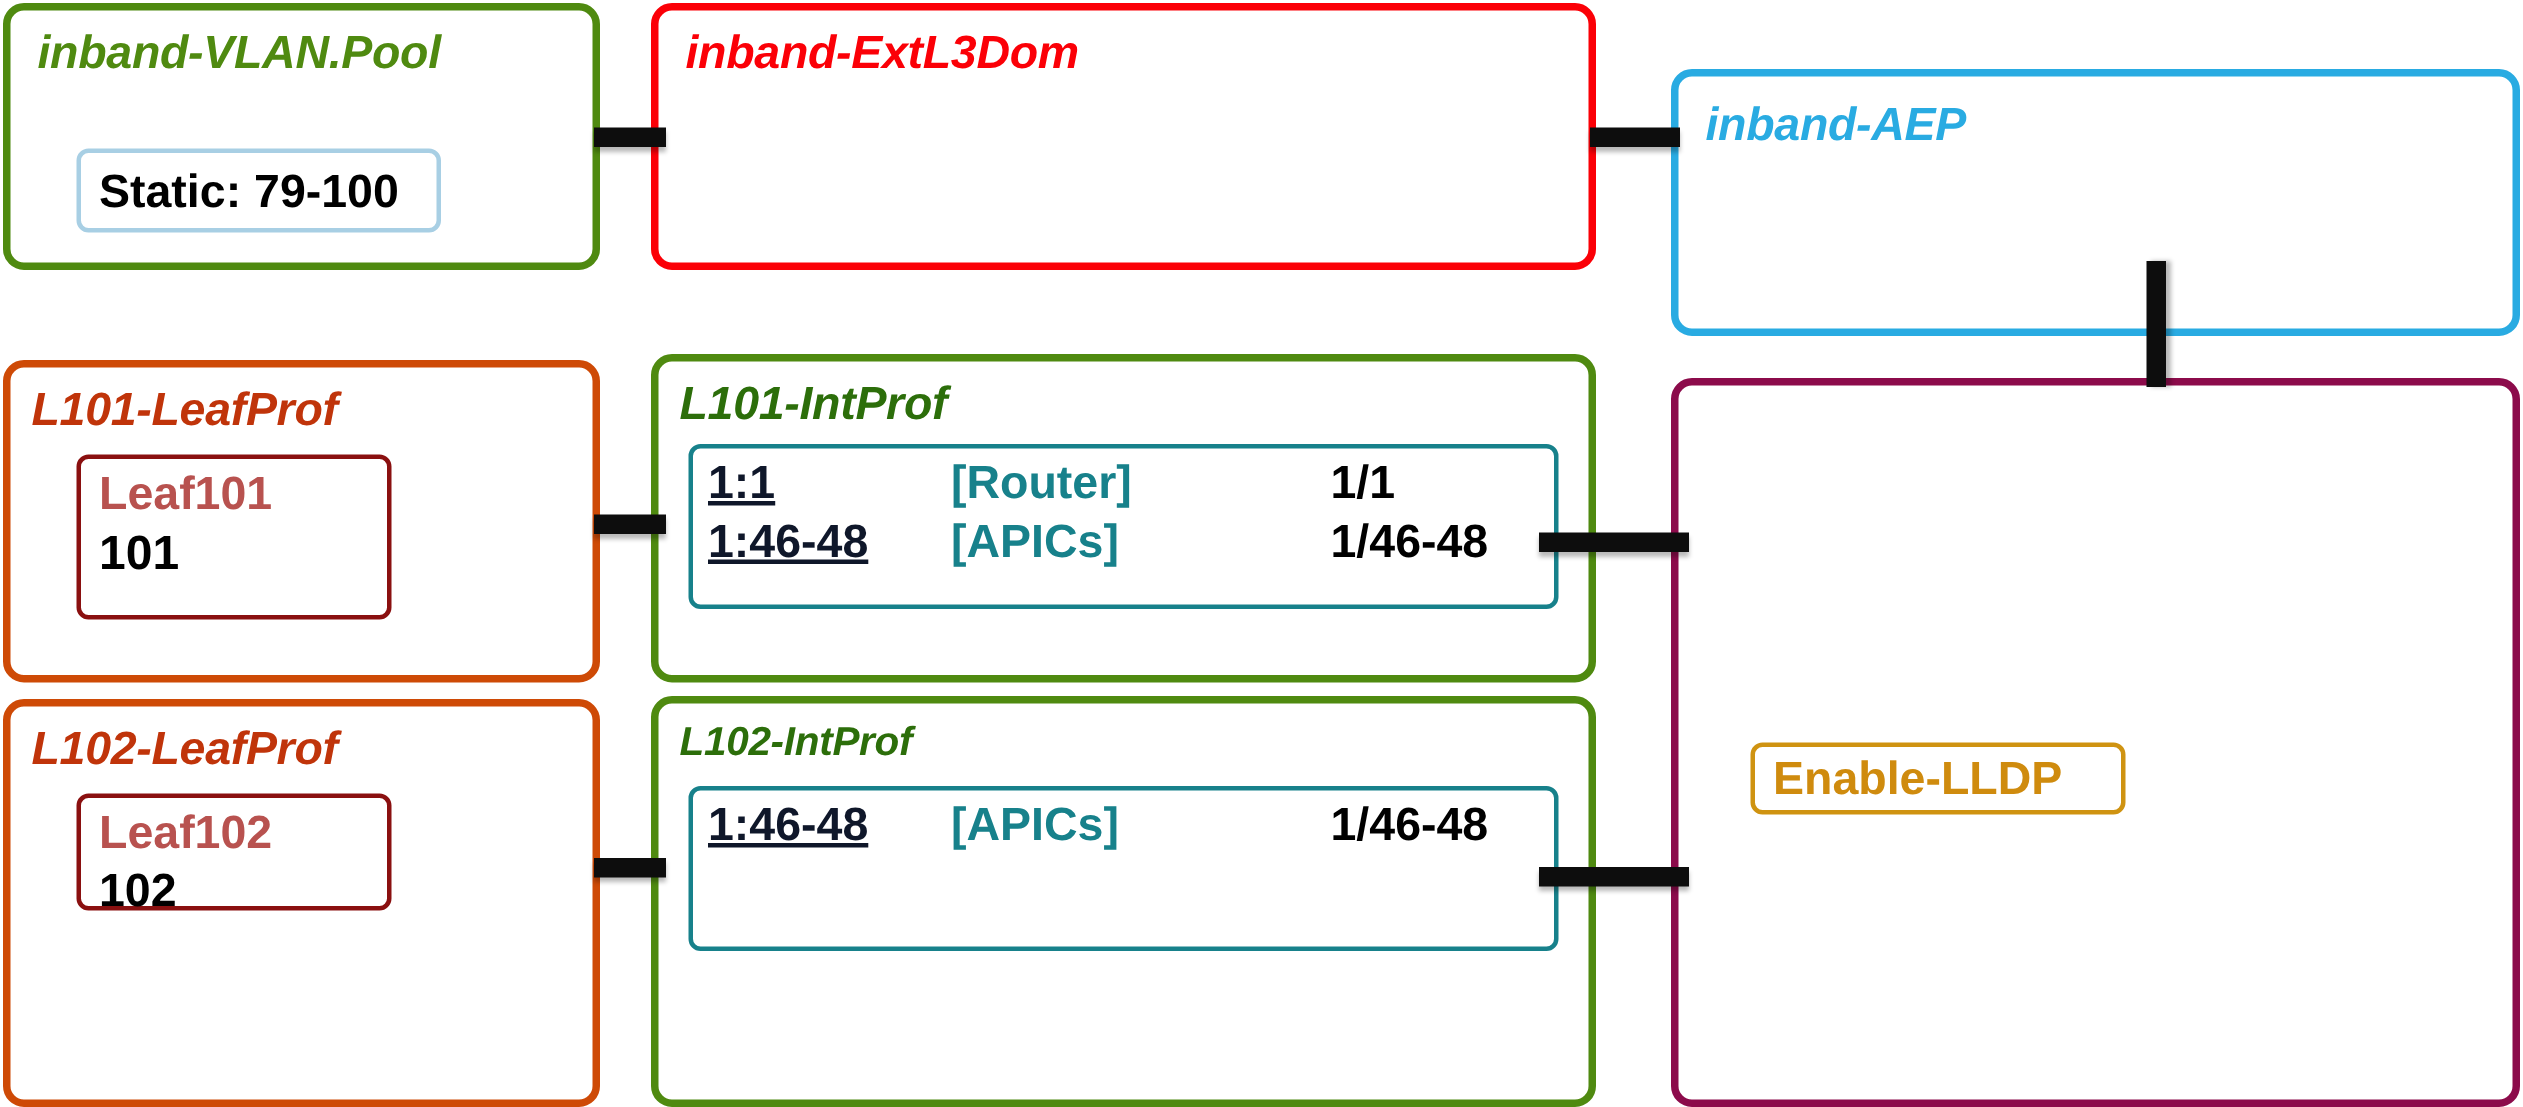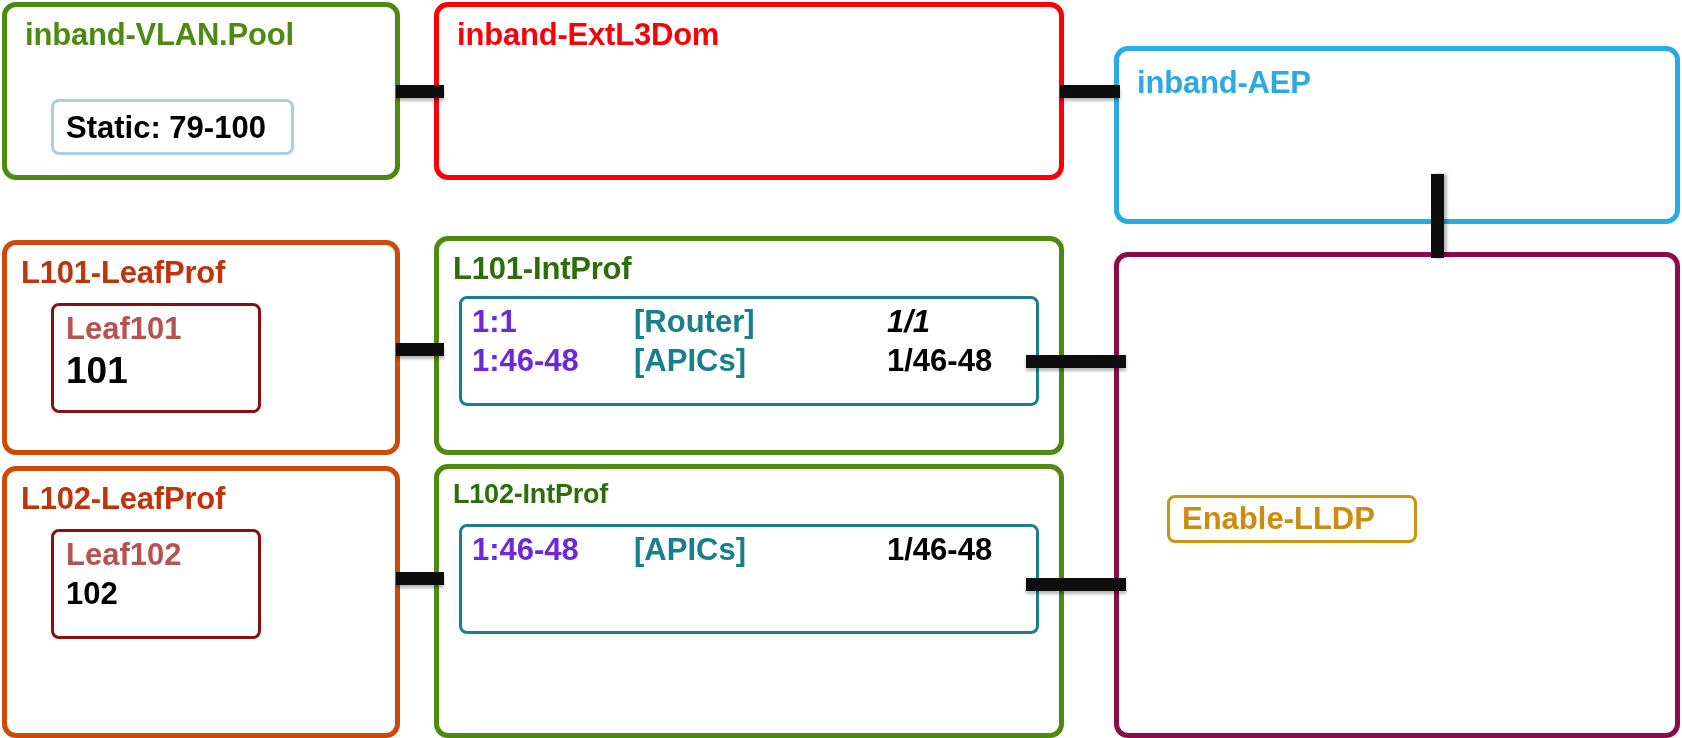--- a/index.html
+++ b/index.html
@@ -25,20 +25,21 @@
     background: #ffffff;
     border-style: solid;
     border-radius: 14px;
     z-index: 2;
   }
   .box-title {
     position: absolute;
     font-weight: bold;
     white-space: nowrap;
     letter-spacing: -0.2px;
+    font-style: italic;
   }
 
   
   .b-vlanpool   { border-color: #4f8a10; border-width: 5px; }
   .b-extl3dom   { border-color: #fb0007; border-width: 5px; }
   .b-aep        { border-color: #29abe2; border-width: 5px; }
   .b-leafprof   { border-color: #ce4a06; border-width: 5px; padding-left: 38px; }
   .b-intprof    { border-color: #4f8a10; border-width: 5px; }
   .b-appg       { border-color: #8c0b4b; border-width: 5px; }
 
@@ -87,21 +88,22 @@
   .lldp-label   { color: #cf8b0e; }
 
   
   .port-row {
     position: absolute;
     white-space: nowrap;
     font-weight: bold;
   }
   .port-col-a {
     position: absolute;
-    color: #6d28d9;
+    color: #0f172a;
+    text-decoration: underline;
   }
   .port-col-b {
     position: absolute;
     color: #17818b;
   }
   .port-col-c {
     position: absolute;
     color: #000000;
   }
 
@@ -144,53 +146,53 @@
   <div class="box b-aep" style="left:1114px; top:2px; width:566px; height:178px;margin-top:44px;">
     <div class="box-title t-aep" style="left:18px; top:14px; font-size:31px;">inband-AEP</div>
   </div>
 
   <div class="conn-v" style="left:1431px; top:174px; height:84px;"></div>
 
   <div class="box b-leafprof" style="left:2px; top:240px; width:398px; height:215px;">
     <div class="box-title t-leafprof" style="left:14px; top:10px; font-size:31px;">L101-LeafProf</div>
     <div class="chip chip-leaf" style="left:44px; top:58px; width:210px; height:110px;">
       <div class="chip-text leaf-name" style="left:12px; top:5px; font-size:31px;">Leaf101</div>
-      <div class="chip-text leaf-id" style="left:12px; top:44px; font-size:37px;">101</div>
+      <div class="chip-text leaf-id" style="left:12px; top:44px; font-size:32px;">101</div>
     </div>
   </div>
 
   <div class="conn-h" style="left:396px; top:343px; width:48px;"></div>
 
   <div class="box b-intprof" style="left:434px; top:236px; width:630px; height:219px;">
     <div class="box-title t-intprof" style="left:14px; top:10px; font-size:31px;">L101-IntProf</div>
     <div class="chip chip-port" style="left:20px; top:55px; width:580px; height:110px;">
       <div class="port-row" style="left:0; top:5px; width:100%; height:40px; font-size:31px;">
         <span class="port-col-a" style="left:10px; top:0;">1:1</span>
         <span class="port-col-b" style="left:172px; top:0;">[Router]</span>
-        <span class="port-col-c" style="left:425px; top:0;font-style:italic;">1/1</span>
+        <span class="port-col-c" style="left:425px; top:0;">1/1</span>
       </div>
       <div class="port-row" style="left:0; top:44px; width:100%; height:40px; font-size:31px;">
         <span class="port-col-a" style="left:10px; top:0;">1:46-48</span>
         <span class="port-col-b" style="left:172px; top:0;">[APICs]</span>
         <span class="port-col-c" style="left:425px; top:0;">1/46-48</span>
       </div>
     </div>
   </div>
 
   <div class="conn-h" style="left:1026px; top:355px; width:100px;"></div>
 
   <div class="box b-appg" style="left:1114px; top:252px; width:566px; height:486px;">
     <div class="chip chip-lldp" style="left:48px; top:238px; width:250px; height:48px;">
       <div class="chip-text lldp-label" style="left:12px; top:3px; font-size:31px;">Enable-LLDP</div>
     </div>
   </div>
 
   <div class="box b-leafprof" style="left:2px; top:466px; width:398px; height:272px;">
     <div class="box-title t-leafprof" style="left:14px; top:10px; font-size:31px;">L102-LeafProf</div>
-    <div class="chip chip-leaf" style="left:44px; top:58px; width:210px; height:110px;">
+    <div class="chip chip-leaf" style="left:44px; top:58px; width:210px; height:78px;">
       <div class="chip-text leaf-name" style="left:12px; top:5px; font-size:31px;">Leaf102</div>
       <div class="chip-text leaf-id" style="left:12px; top:44px; font-size:31px;">102</div>
     </div>
   </div>
 
   <div class="conn-h" style="left:396px; top:572px; width:48px;"></div>
 
   <div class="box b-intprof" style="left:434px; top:464px; width:630px; height:274px;">
     <div class="box-title t-intprof" style="left:14px; top:10px; font-size:27px;">L102-IntProf</div>
     <div class="chip chip-port" style="left:20px; top:55px; width:580px; height:110px;">

